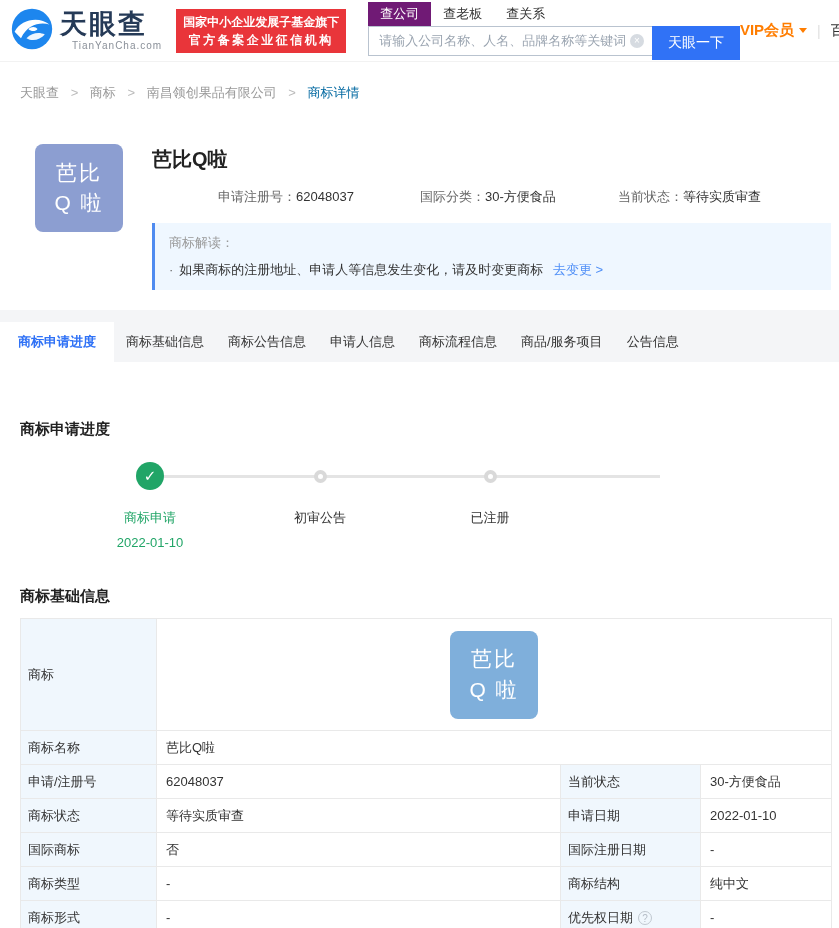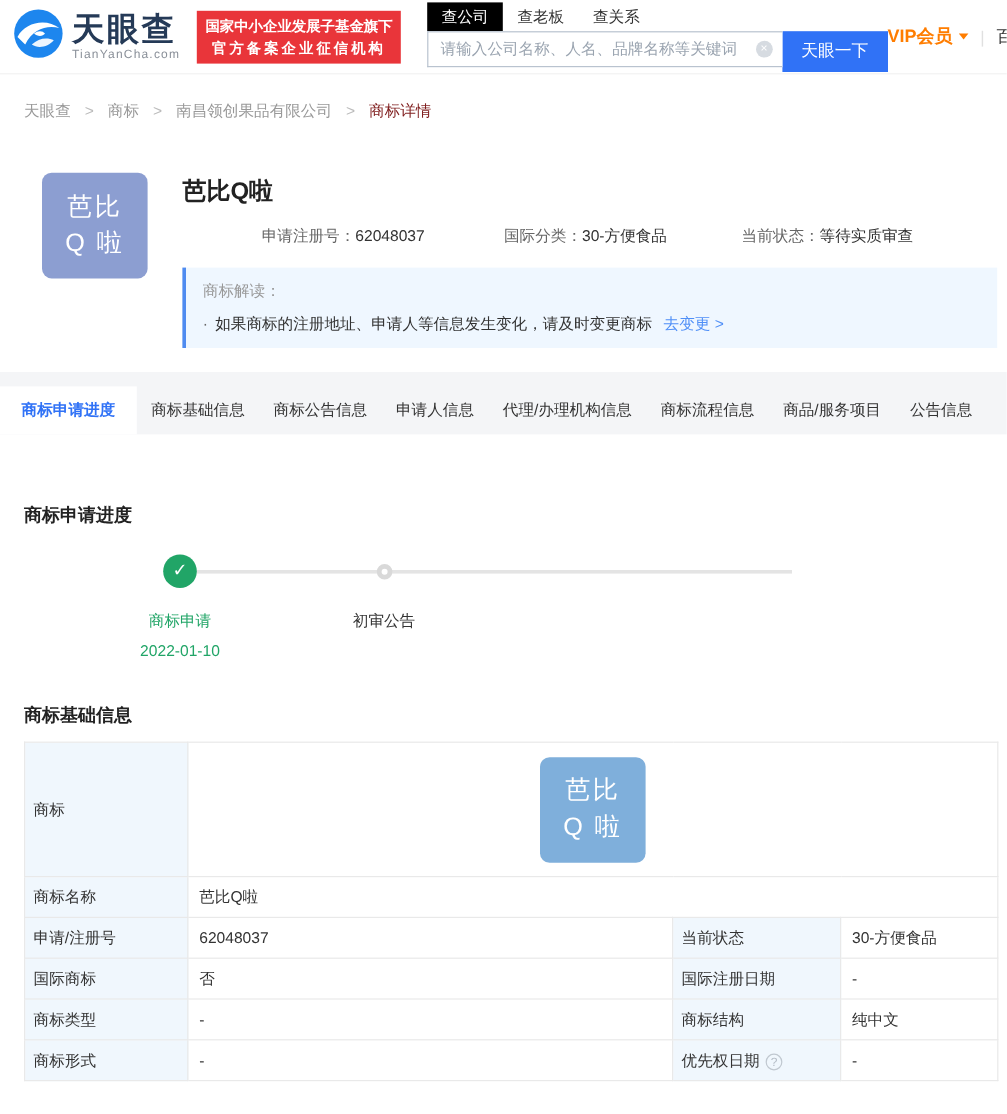--- a/index.html
+++ b/index.html
@@ -5,49 +5,49 @@
   * { margin:0; padding:0; box-sizing:border-box; }
   html,body { width:839px; height:928px; overflow:hidden; background:#fff;
     font-family:"Liberation Sans","DejaVu Sans",sans-serif; color:#333; }
 
   
   .topbar { height:62px; display:flex; align-items:center; padding:0 0 0 10px;
     border-bottom:1px solid #f2f2f2; }
   .logo { display:flex; align-items:center; cursor:pointer; }
   .logo-txt { margin-left:6px; }
   .logo-title { font-size:27px; font-weight:bold; color:#253a57; line-height:1; letter-spacing:2px; }
-  .logo-domain { font-size:10px; color:#8a9099; letter-spacing:1px; margin-top:2px; }
+  .logo-domain { font-size:10px; color:#8a9099; letter-spacing:1px; margin-top:2px;margin-left:12px; }
   .badge { margin-left:14px; background:#e9353a; color:#fff; font-size:12px; font-weight:bold;
     padding:4px 7px; text-align:center; line-height:1.5; white-space:nowrap; }
   .badge .l2 { letter-spacing:2.5px; }
   .search-area { margin-left:22px; width:404px; }
   .search-tabs { display:flex; font-size:13px; }
   .search-tab { padding:3px 12px; cursor:pointer; color:#333; }
-  .search-tab.active { background:#000000; color:#fff; }
+  .search-tab.active { background:#701a75; color:#fff; }
   .search-row { display:flex; }
   .input-wrap { position:relative; flex:1; }
   .search-input { width:100%; height:30px; border:1px solid #b9c3cf; border-right:none;
     padding:0 26px 0 10px; font-size:13px; color:#333; outline:none; }
   .search-input::placeholder { color:#9aa4b0; }
   .clear-icon { position:absolute; right:8px; top:8px; width:14px; height:14px; border-radius:50%;
     background:#d6dbe1; color:#fff; font-size:10px; line-height:14px; text-align:center; cursor:pointer; }
   .search-btn { width:88px; height:34px; background:#3072f6; color:#fff; border:none;
     font-size:14px; cursor:pointer; font-family:inherit; }
   .vip { margin-left:auto; display:flex; align-items:center; color:#ff7d00;
     font-weight:bold; font-size:15px; cursor:pointer; white-space:nowrap; }
   .caret { width:0; height:0; border-left:4px solid transparent; border-right:4px solid transparent;
     border-top:5px solid #ff7d00; margin-left:5px; }
   .top-divider { color:#e0e0e0; margin:0 10px; font-size:14px; }
   .clipped { font-size:14px; color:#333; width:9px; overflow:hidden; white-space:nowrap; display:inline-block; }
 
   
   .breadcrumb { padding:22px 0 16px 20px; font-size:13px; color:#999; }
   .breadcrumb .sep { margin:0 8px; color:#bbb; }
   .breadcrumb .link { cursor:pointer; }
-  .breadcrumb .current { color:#7f1d1d; }
+  .breadcrumb .current { color:#0369a1; }
 
   
   .tm-card { display:flex; padding:26px 8px 20px 35px; }
   .thumb { width:88px; height:88px; border-radius:8px; color:#fff; display:flex; flex-direction:column;
     align-items:center; justify-content:center; font-size:21px; letter-spacing:2px; line-height:1.45;
     flex-shrink:0; }
   .thumb-hdr { background:#8c9ed1; }
   .tm-main { margin-left:29px; flex:1; min-width:0; }
   .tm-title { font-size:20px; font-weight:bold; color:#222; margin:2px 0 15px; }
   .tm-info { display:flex; font-size:13px; }
@@ -176,21 +176,20 @@
     </div>
   </div>
 </div>
 
 <div class="tabbar-wrap">
   <div class="tabbar">
     <span class="nav-tab active">商标申请进度</span>
     <span class="nav-tab">商标基础信息</span>
     <span class="nav-tab">商标公告信息</span>
     <span class="nav-tab">申请人信息</span>
-    <span class="nav-tab">代理/办理机构信息</span>
     <span class="nav-tab">商标流程信息</span>
     <span class="nav-tab">商品/服务项目</span>
     <span class="nav-tab">公告信息</span>
   </div>
 </div>
 
 <div class="section-title st1">商标申请进度</div>
 <div class="progress">
   <div class="track"></div>
   <div class="steps">
@@ -199,20 +198,26 @@
           <div class="circle-done">✓</div>
         </div>
       <div class="step-label done">商标申请</div>
       <div class="step-date">2022-01-10</div>
     </div>
     <div class="step">
       <div class="c-wrap">
           <div class="circle"></div>
         </div>
       <div class="step-label">初审公告</div>
+    </div>
+    <div class="step">
+      <div class="c-wrap">
+          <div class="circle"></div>
+        </div>
+      <div class="step-label">已注册</div>
     </div>
   </div>
 </div>
 
 <div class="section-title st2">商标基础信息</div>
 <table class="info-table">
   <colgroup>
       <col style="width:136px">
       <col style="width:404px">
       <col style="width:140px">
@@ -232,20 +237,26 @@
     <td class="lbl">商标名称</td>
     <td colspan="3">芭比Q啦</td>
   </tr>
   <tr>
     <td class="lbl">申请/注册号</td>
     <td>62048037</td>
     <td class="lbl">当前状态</td>
     <td>30-方便食品</td>
   </tr>
   <tr>
+    <td class="lbl">商标状态</td>
+    <td>等待实质审查</td>
+    <td class="lbl">申请日期</td>
+    <td>2022-01-10</td>
+  </tr>
+  <tr>
     <td class="lbl">国际商标</td>
     <td>否</td>
     <td class="lbl">国际注册日期</td>
     <td>-</td>
   </tr>
   <tr>
     <td class="lbl">商标类型</td>
     <td>-</td>
     <td class="lbl">商标结构</td>
     <td>纯中文</td>

